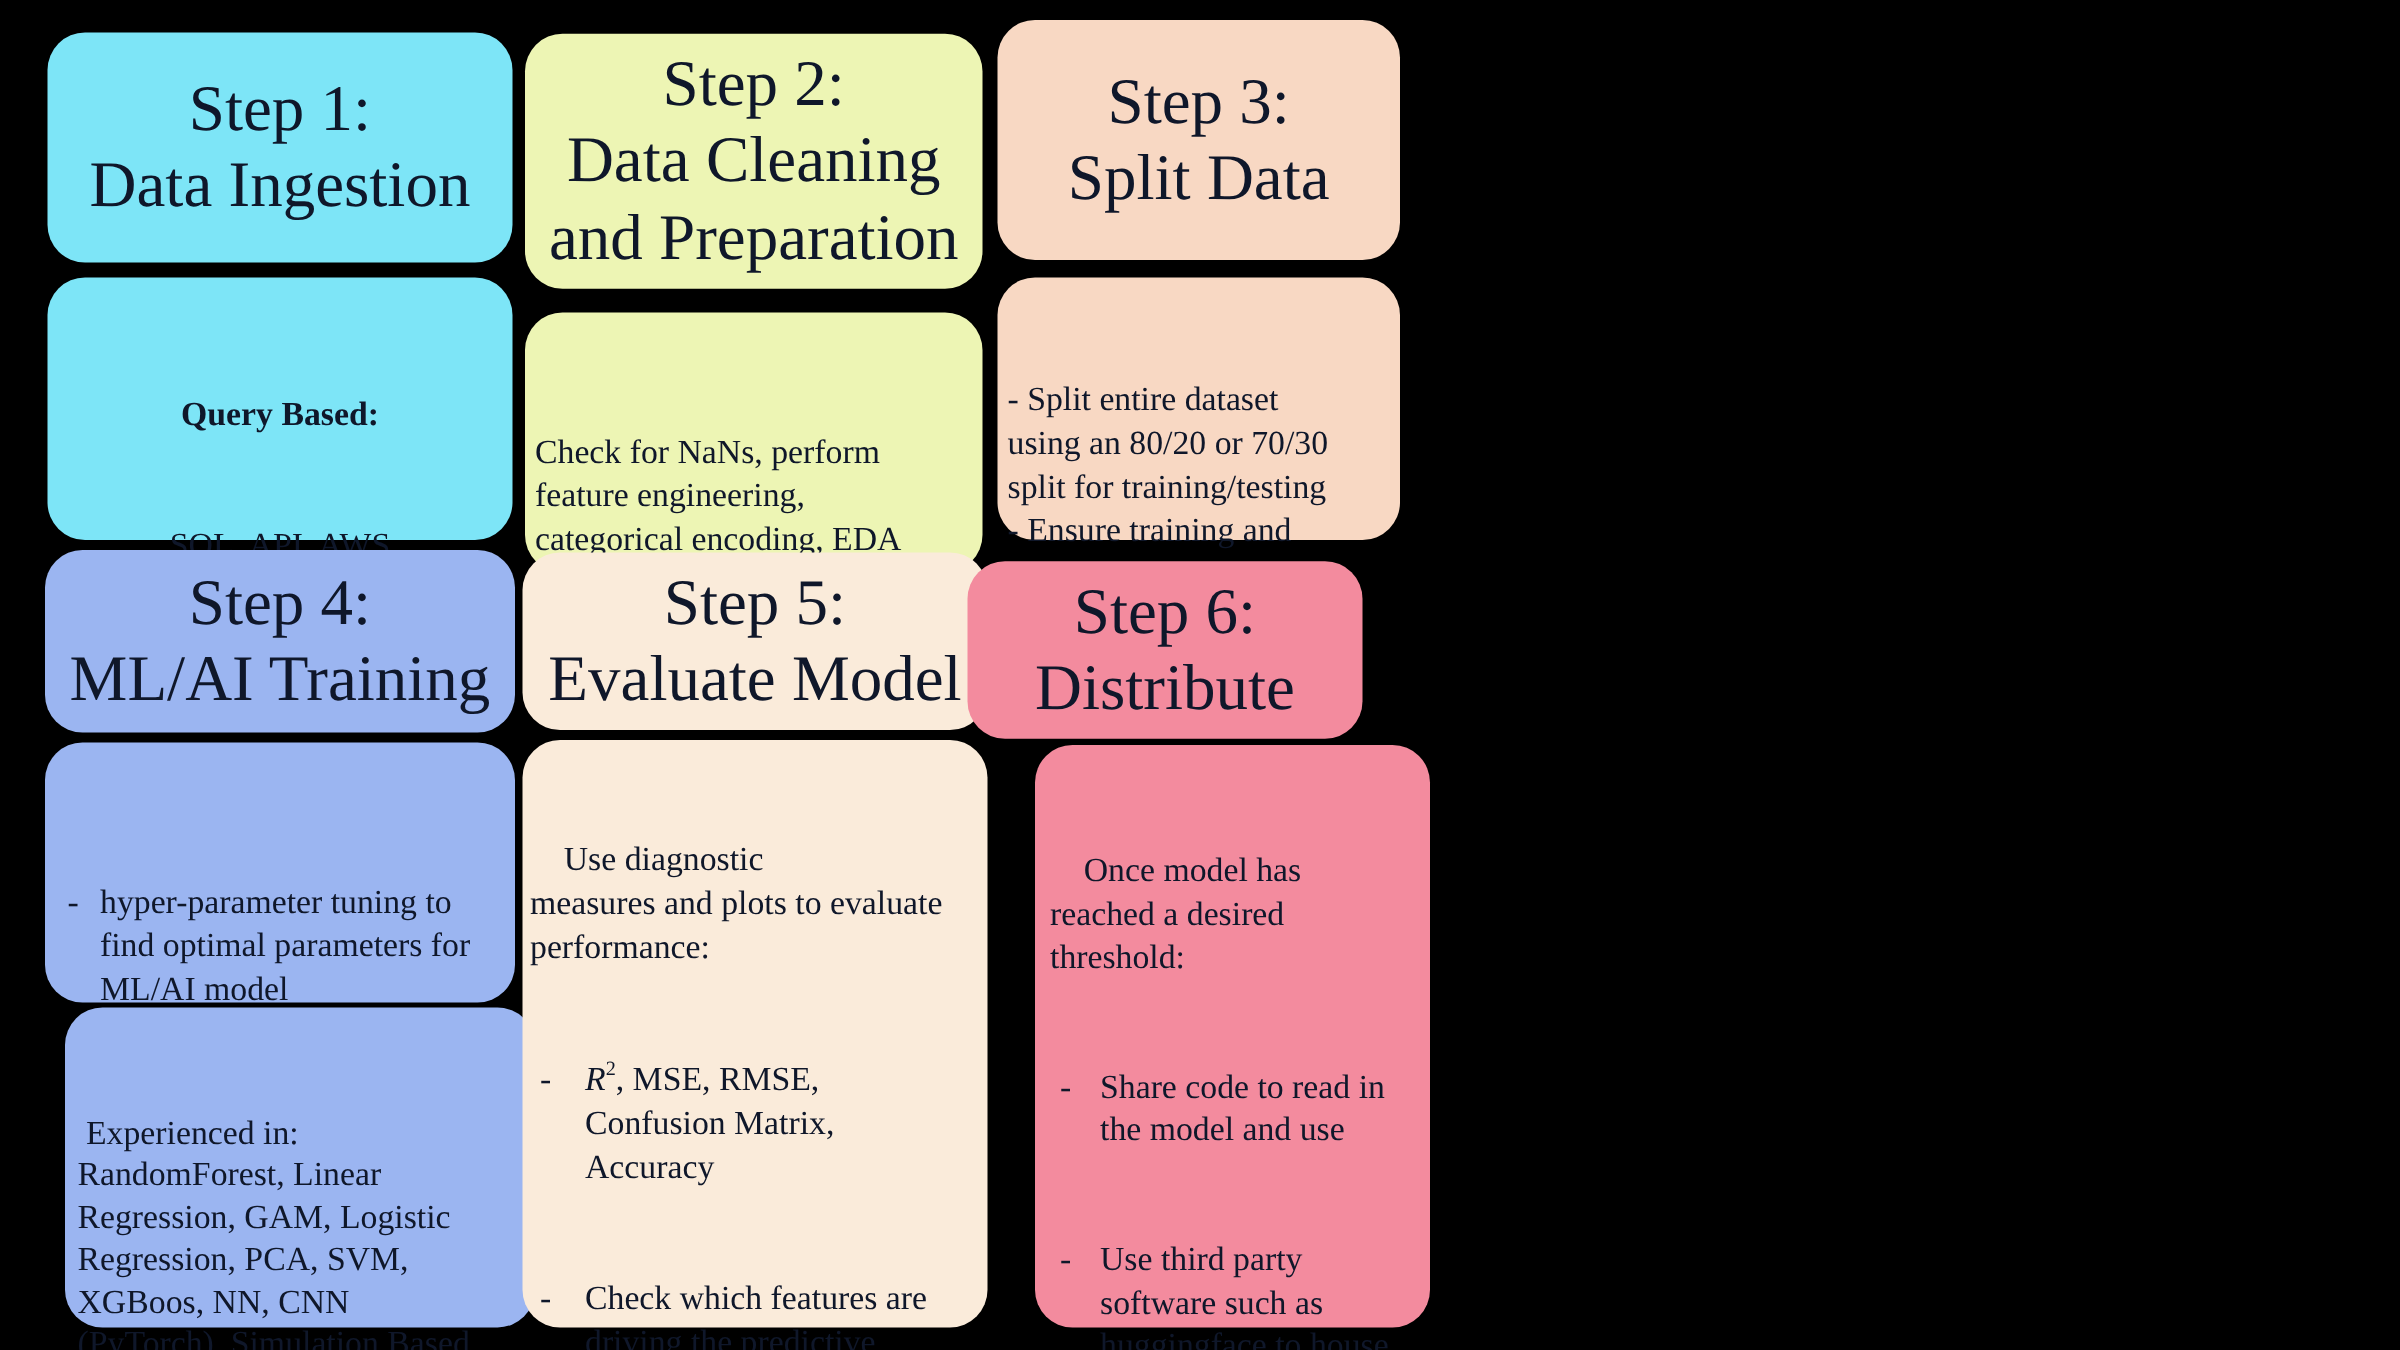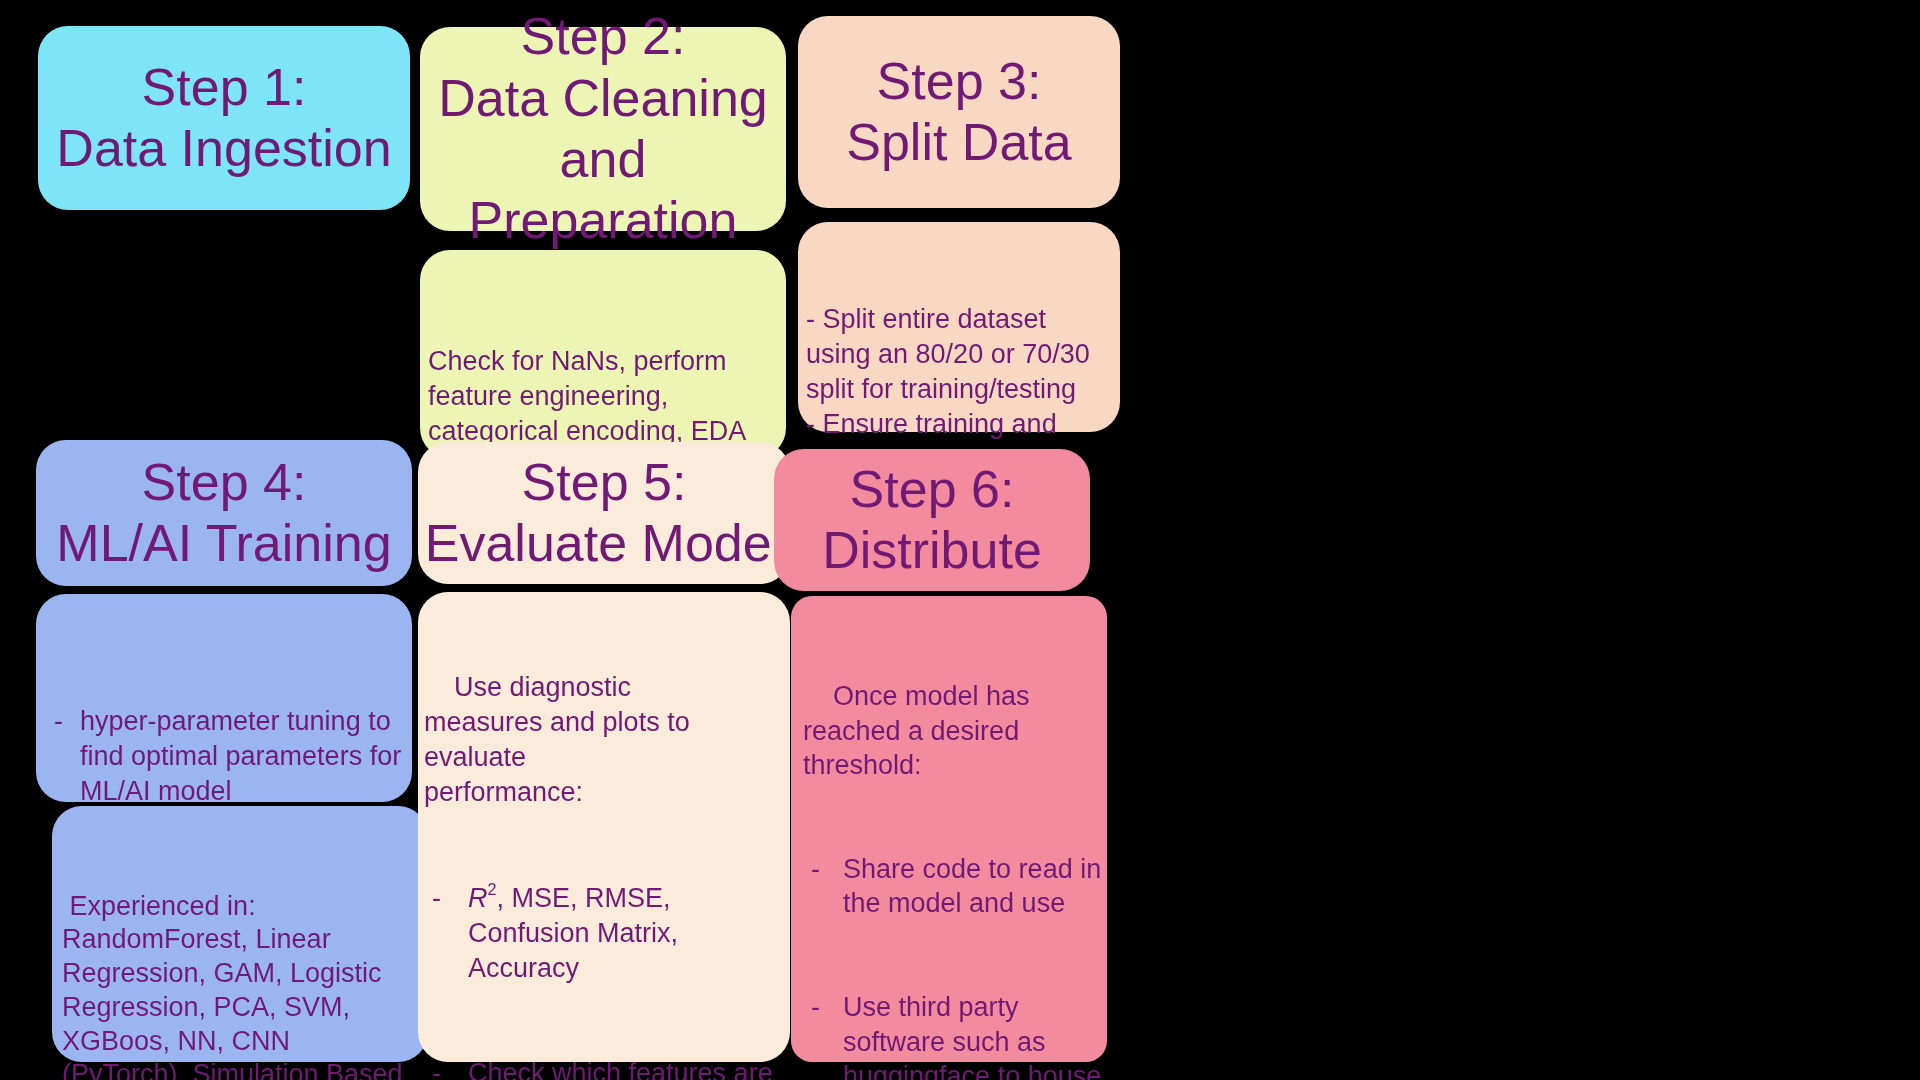--- a/index.html
+++ b/index.html
@@ -1,18 +1,18 @@
 <!DOCTYPE html>
 <html><head>
 <meta charset="utf-8">
 <style>
   html,body{margin:0;padding:0;background:#000;}
   .canvas{
     position:relative;width:1780px;height:1080px;background:#000;overflow:hidden;
-    font-family:Liberation Sans, sans-serif;color:#701a75;
+    font-family:Liberation Serif, serif;color:#0f172a;
   }
   .box{position:absolute;border-radius:30px;box-sizing:border-box;}
   .hdr{display:flex;align-items:center;justify-content:center;text-align:center;
        font-size:52px;line-height:1.18;white-space:pre-line;}
   .body-text{font-size:27px;line-height:1.3;white-space:pre-wrap;}
   .c-step1{background:#7DE5F7;}
   .c-step2{background:#EDF5B4;}
   .c-step3{background:#F8D8C3;}
   .c-step4{background:#9BB5F1;}
   .c-step5{background:#FAEBDA;}
@@ -27,21 +27,21 @@
   .s2c{left:420px;top:224px;width:366px;height:208px;padding:24px 6px 0 8px;margin-top:26px;}
   .s3c{left:798px;top:222px;width:322px;height:210px;padding:10px 4px 0 8px;}
   
   .s4h{left:36px;top:440px;width:376px;height:146px;}
   .s5h{left:418px;top:442px;width:372px;height:142px;}
   .s6h{left:774px;top:449px;width:316px;height:142px;}
   
   .s4c1{left:36px;top:594px;width:376px;height:208px;padding:40px 10px 0 10px;}
   .s4c2{left:36px;top:806px;width:376px;height:256px;padding:16px 0 0 10px;line-height:1.25;margin-left:16px;}
   .s5c{left:418px;top:592px;width:372px;height:470px;padding:8px 4px 0 6px;}
-  .s6c{left:791px;top:596px;width:316px;height:466px;padding:14px 4px 0 12px;line-height:1.28;border-radius:21px;}
+  .s6c{left:828px;top:596px;width:316px;height:466px;padding:14px 4px 0 12px;line-height:1.28;}
 
   .bold-line{font-weight:bold;}
   .line{white-space:pre-wrap;}
   .bullet{display:grid;}
   .g34{grid-template-columns:34px 1fr;}
   .g44{grid-template-columns:44px 1fr;}
   .g40{grid-template-columns:40px 1fr;}
   .dash{text-align:left;padding-left:8px;}
   .rvar{font-style:italic;}
   sup{font-size:60%;position:relative;top:-0.1em;vertical-align:super;line-height:0;}
@@ -58,20 +58,27 @@
   <section class="box hdr c-step2 s2h">
     <div>Step 2:
 Data Cleaning
 and Preparation</div>
   </section>
   <section class="box hdr c-step3 s3h">
     <div>Step 3:
 Split Data</div>
   </section>
 
+  <section class="box body-text c-step1 s1c">
+    <div class="line bold-line">Query Based:</div>
+    <div class="line">SQL, API, AWS</div>
+    <div class="line bold-line">Stored Files:</div>
+    <div class="line">.csv, .txt,</div>
+    <div class="line">.fits, .hdf5</div>
+  </section>
 
   <section class="box body-text c-step2 s2c">
     <div class="line">Check for NaNs, perform
 feature engineering,
 categorical encoding, EDA
 plots to check the balance of
 the dataset</div>
   </section>
 
   <section class="box body-text c-step3 s3c">

